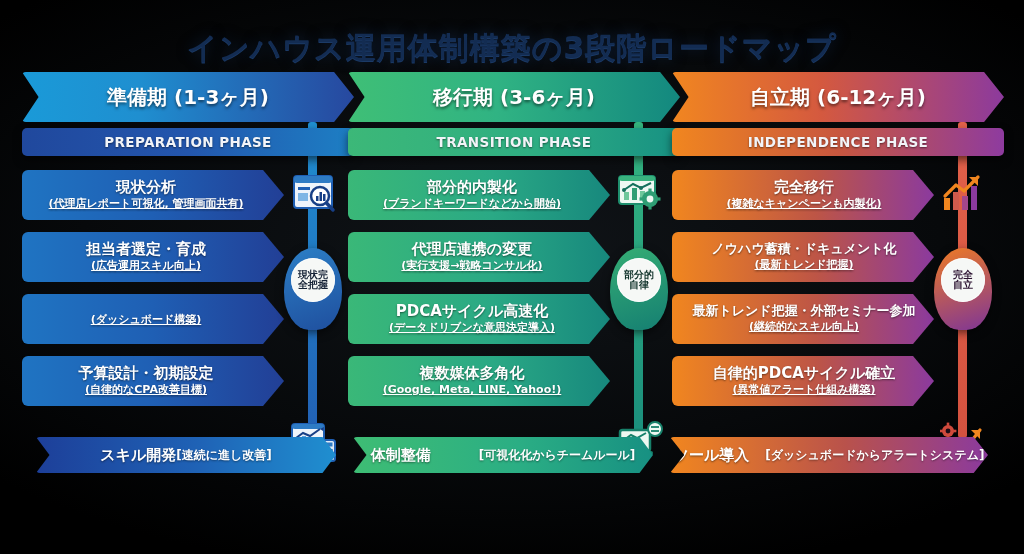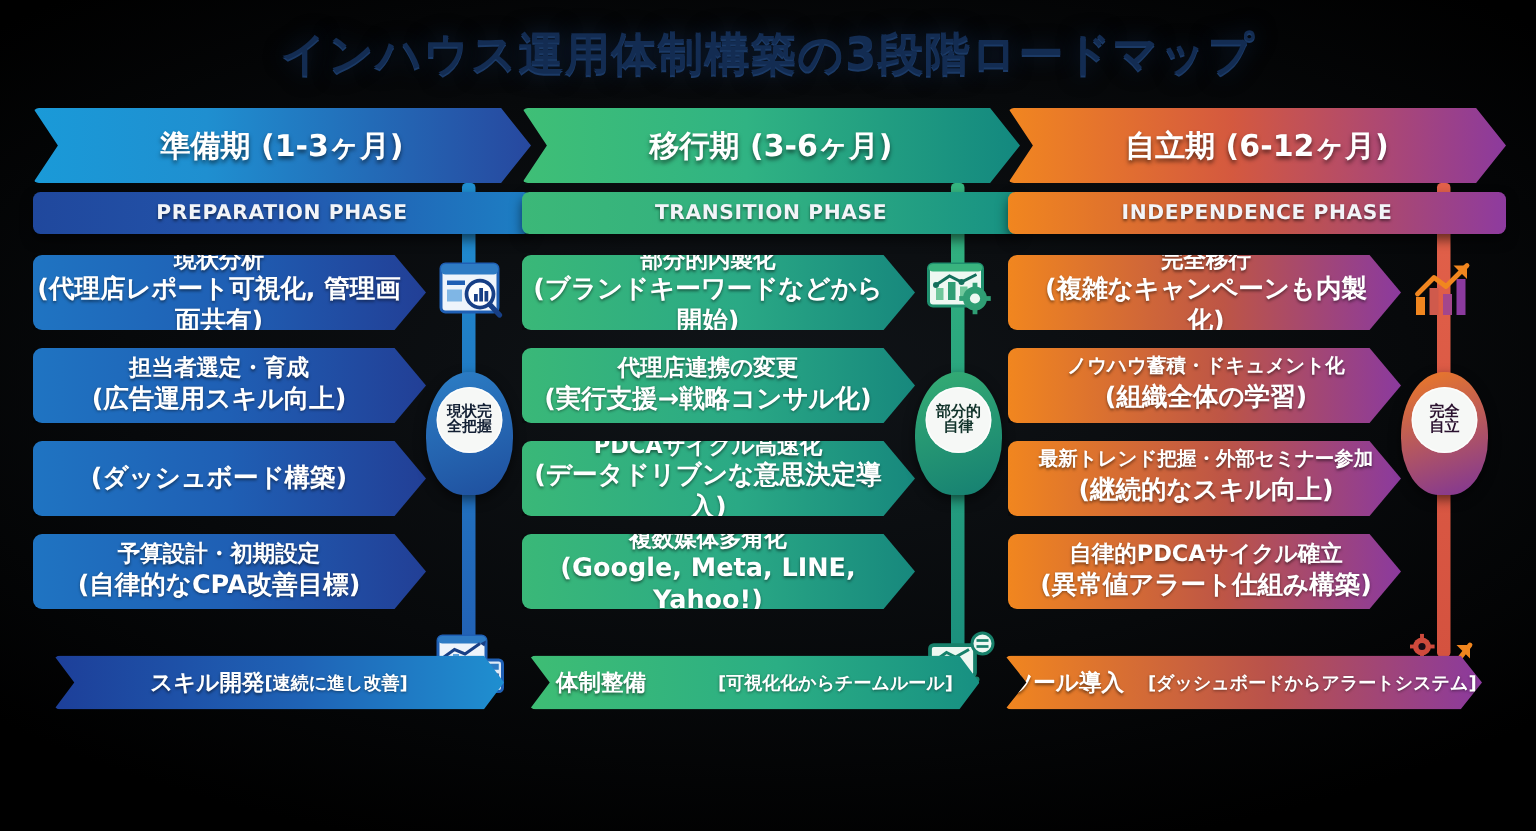--- a/index.html
+++ b/index.html
@@ -11,21 +11,21 @@
   }
   #root {
     position: relative;
     width: 1024px; height: 554px;
     background: radial-gradient(ellipse 70% 60% at 50% 45%, #101418 0%, #07090b 60%, #000 100%);
   }
 
   
   #title {
     position: absolute;
-    top: 16px; left: 0; width: 1024px;
+    top: 28px; left: 0; width: 1024px;
     text-align: center;
     font-size: 30px;
     font-weight: bold;
     letter-spacing: 1px;
     color: #132c52;
     text-shadow: 0 1px 0 #1b3a66, 0 0 14px rgba(20,50,95,.55);
   }
 
   
   .col {
@@ -83,22 +83,23 @@
     clip-path: polygon(0 0, 92% 0, 100% 50%, 92% 100%, 0 100%);
     box-shadow: 0 4px 9px rgba(0,0,0,.6);
     padding-right: 14px;
     text-align: center;
   }
   .item .main {
     font-size: 15px; font-weight: bold; line-height: 1.1;
     text-shadow: 0 1px 2px rgba(0,0,0,.5);
   }
   .item .sub {
-    font-size: 17px; font-weight: bold; line-height: 1.25; margin-top: 2px;
+    font-size: 11px; font-weight: bold; line-height: 1.25; margin-top: 2px;
     text-shadow: 0 1px 2px rgba(0,0,0,.45);
+    text-decoration: underline;
   }
   .item.small .main { font-size: 13px; }
 
   #col0 .item { background: linear-gradient(90deg, #1f74c2 0%, #1f5fb4 50%, #223f96 100%); }
   #col1 .item { background: linear-gradient(90deg, #3ab878 0%, #2aa985 55%, #17887d 100%); }
   #col2 .item { background: linear-gradient(90deg, #f1861f 0%, #bd5546 55%, #8b3a9e 100%); padding-left: 16px; }
 
   
   .connector {
     position: absolute;
@@ -330,21 +331,21 @@
       <span>INDEPENDENCE PHASE</span>
     </div>
 
     <div class="items">
       <div class="item">
         <span class="main">完全移行</span>
         <span class="sub">(複雑なキャンペーンも内製化)</span>
       </div>
       <div class="item small">
         <span class="main">ノウハウ蓄積・ドキュメント化</span>
-        <span class="sub">(組織全体の学習)</span>
+        <span class="sub">(最新トレンド把握)</span>
       </div>
       <div class="item small">
         <span class="main">最新トレンド把握・外部セミナー参加</span>
         <span class="sub">(継続的なスキル向上)</span>
       </div>
       <div class="item">
         <span class="main">自律的PDCAサイクル確立</span>
         <span class="sub">(異常値アラート仕組み構築)</span>
       </div>
 

